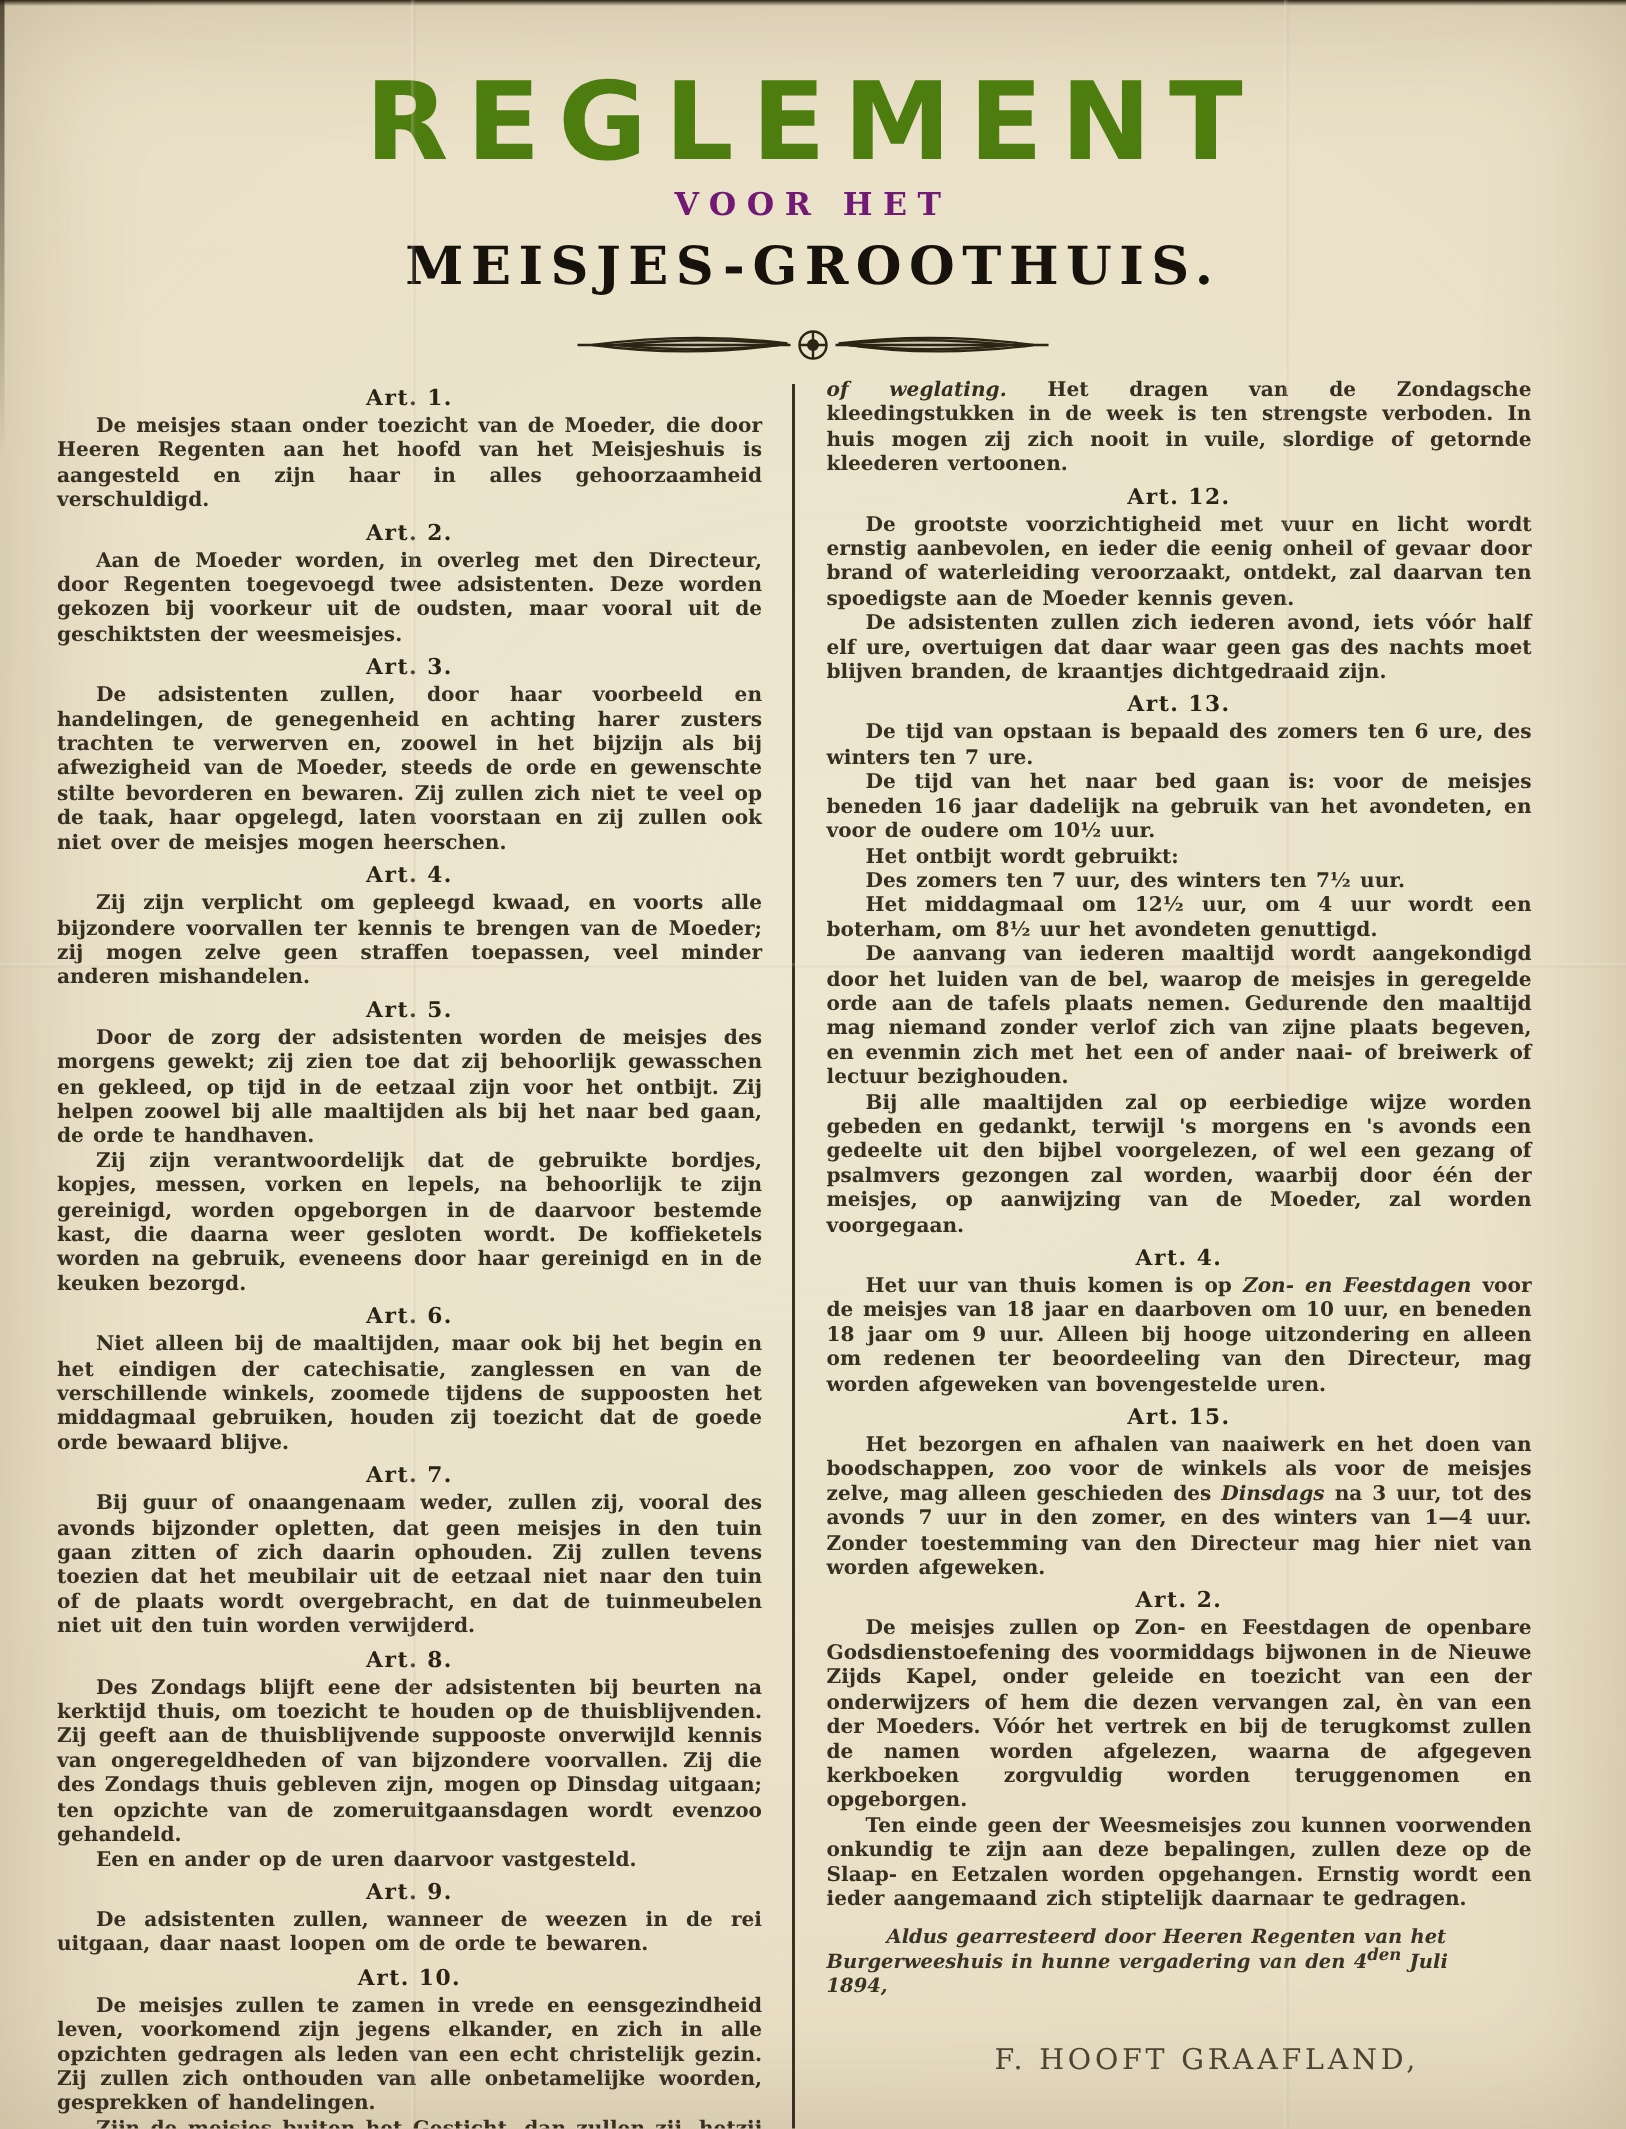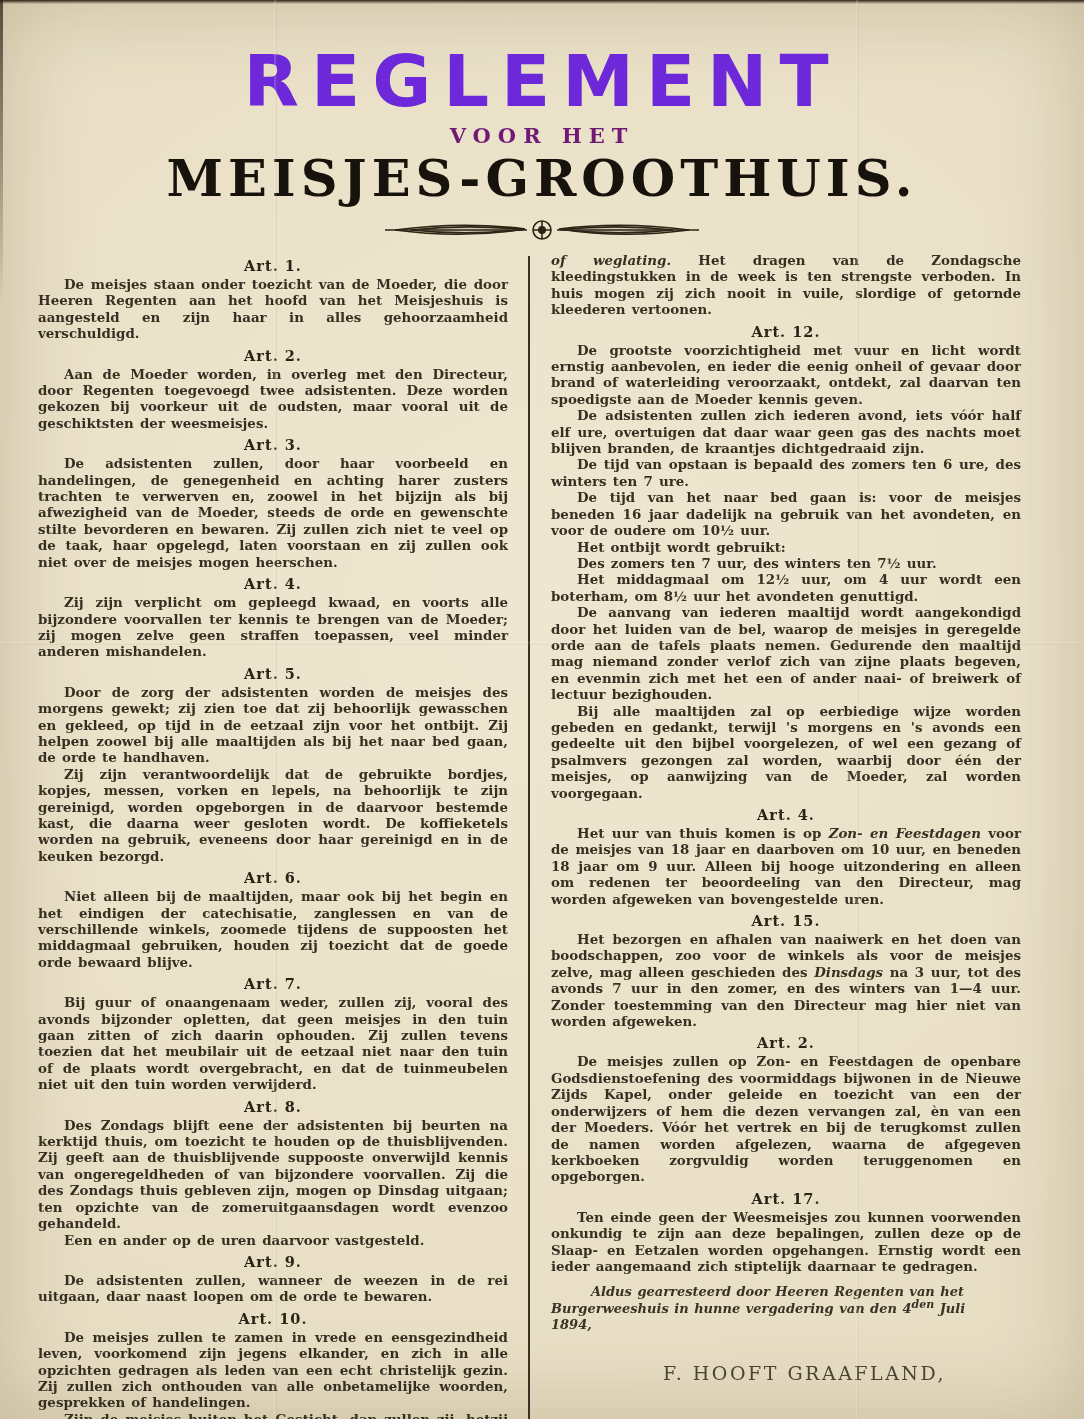--- a/index.html
+++ b/index.html
@@ -19,28 +19,28 @@
     background:linear-gradient(180deg,rgba(43,35,21,0.75), rgba(43,35,21,0) 95%);}
   .crease-v{position:absolute;top:0;bottom:0;width:3px;pointer-events:none;
     background:linear-gradient(90deg,rgba(255,255,252,0.22),rgba(150,122,80,0.12));}
   .crease-h{position:absolute;left:0;right:0;height:3px;pointer-events:none;
     background:linear-gradient(180deg,rgba(255,255,252,0.18),rgba(150,122,80,0.10));}
 
   .masthead{text-align:center;padding-top:42px;}
   .title1{
     font-family:"DejaVu Sans","Liberation Sans",sans-serif;
     font-weight:900;font-size:72px;line-height:78px;letter-spacing:12px;
-    color:#6d28d9;margin:0;
+    color:#4d7c0f;margin:0;
   }
   .title-sub{
     font-size:21px;font-weight:bold;letter-spacing:7px;line-height:24px;
     color:#701a75;margin:4px 0 2px;
   }
   .title2{
-    font-size:51px;font-weight:bold;letter-spacing:5px;line-height:56px;
+    font-size:35px;font-weight:bold;letter-spacing:5px;line-height:56px;
     color:#17120b;margin:0;
   }
   .ornament{margin:10px auto 2px;display:block;}
 
   .columns{
     display:flex;align-items:stretch;
     padding:6px 36px 0 38px;
   }
   .col{width:470px;}
   .rule{width:2px;background:#3a3122;margin:4px 21px 40px 20px;}
@@ -147,20 +147,21 @@
   <div class="col" id="right-col">
   <div class="art cont">
         <p><span class="it">of weglating.</span><span>  Het dragen van de Zondagsche kleedingstukken in de week is ten strengste verboden.  In huis mogen zij zich nooit in vuile, slordige of getornde kleederen vertoonen.</span></p>
       </div>
       <div class="art">
         <h3>Art. 12.</h3>
         <p>De grootste voorzichtigheid met vuur en licht wordt ernstig aanbevolen, en ieder die eenig onheil of gevaar door brand of waterleiding veroorzaakt, ontdekt, zal daarvan ten spoedigste aan de Moeder kennis geven.</p>
         <p>De adsistenten zullen zich iederen avond, iets vóór half elf ure, overtuigen dat daar waar geen gas des nachts moet blijven branden, de kraantjes dichtgedraaid zijn.</p>
       </div>
       <div class="art">
+        <h3>Art. 13.</h3>
         <p>De tijd van opstaan is bepaald des zomers ten 6 ure, des winters ten 7 ure.</p>
         <p>De tijd van het naar bed gaan is: voor de meisjes beneden 16 jaar dadelijk na gebruik van het avondeten, en voor de oudere om 10½ uur.</p>
         <p>Het ontbijt wordt gebruikt:</p>
         <p>Des zomers ten 7 uur, des winters ten 7½ uur.</p>
         <p>Het middagmaal om 12½ uur, om 4 uur wordt een boterham, om 8½ uur het avondeten genuttigd.</p>
         <p>De aanvang van iederen maaltijd wordt aangekondigd door het luiden van de bel, waarop de meisjes in geregelde orde aan de tafels plaats nemen.  Gedurende den maaltijd mag niemand zonder verlof zich van zijne plaats begeven, en evenmin zich met het een of ander naai- of breiwerk of lectuur bezighouden.</p>
         <p>Bij alle maaltijden zal op eerbiedige wijze worden gebeden en gedankt, terwijl 's morgens en 's avonds een gedeelte uit den bijbel voorgelezen, of wel een gezang of psalmvers gezongen zal worden, waarbij door één der meisjes, op aanwijzing van de Moeder, zal worden voorgegaan.</p>
       </div>
       <div class="art">
         <h3>Art. 4.</h3>
@@ -168,21 +169,20 @@
       </div>
       <div class="art">
         <h3>Art. 15.</h3>
         <p><span>Het bezorgen en afhalen van naaiwerk en het doen van boodschappen, zoo voor de winkels als voor de meisjes zelve, mag alleen geschieden des </span><span class="it">Dinsdags</span><span> na 3 uur, tot des avonds 7 uur in den zomer, en des winters van 1—4 uur.  Zonder toestemming van den Directeur mag hier niet van worden afgeweken.</span></p>
       </div>
       <div class="art">
         <h3>Art. 2.</h3>
         <p>De meisjes zullen op Zon- en Feestdagen de openbare Godsdienstoefening des voormiddags bijwonen in de Nieuwe Zijds Kapel, onder geleide en toezicht van een der onderwijzers of hem die dezen vervangen zal, èn van een der Moeders.  Vóór het vertrek en bij de terugkomst zullen de namen worden afgelezen, waarna de afgegeven kerkboeken zorgvuldig worden teruggenomen en opgeborgen.</p>
       </div>
       <div class="art">
-        <h3>Art. 17.</h3>
         <p>Ten einde geen der Weesmeisjes zou kunnen voorwenden onkundig te zijn aan deze bepalingen, zullen deze op de Slaap- en Eetzalen worden opgehangen.  Ernstig wordt een ieder aangemaand zich stiptelijk daarnaar te gedragen.</p>
       </div>
       <p class="closing"><span class="it">Aldus gearresteerd door Heeren Regenten van het Burgerweeshuis in hunne vergadering van den 4</span><sup class="it">den</sup><span class="it"> Juli 1894,</span></p>
       <div class="signatures">
         <div class="sig">F. HOOFT GRAAFLAND,</div>
       </div>
     </div>
 </div>
 
 </body></html>

